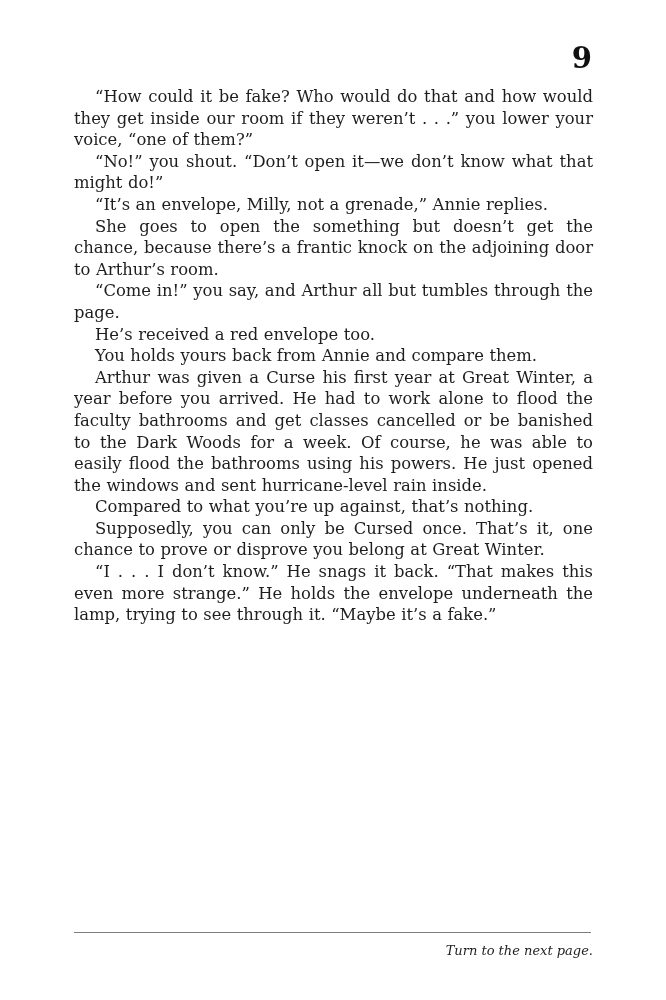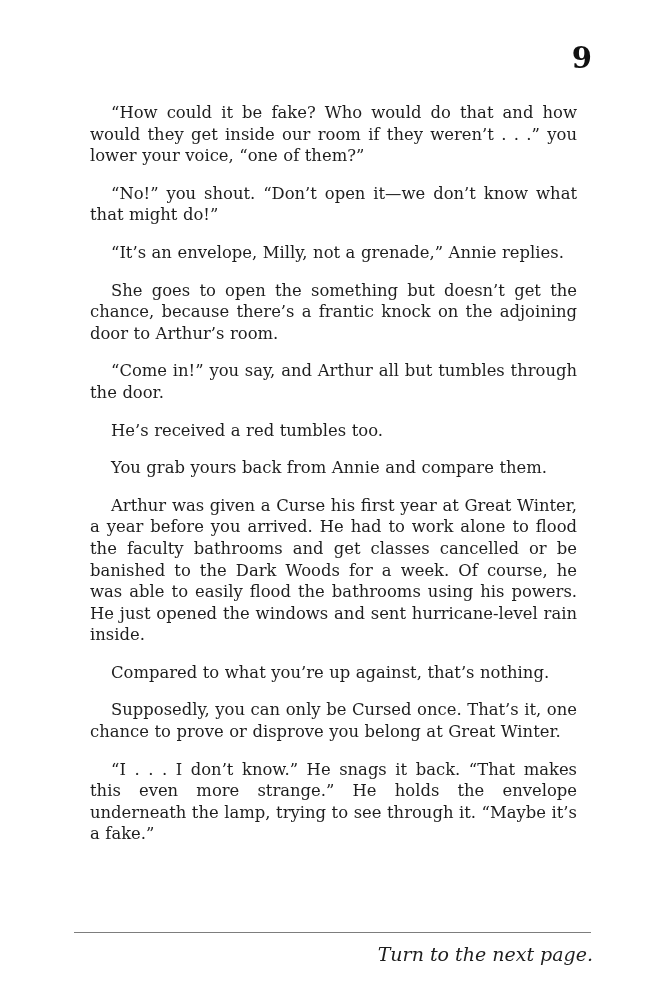--- a/index.html
+++ b/index.html
@@ -31,58 +31,58 @@
     right: 73px;
     top: 86px;
     font-size: 16.4px;
     line-height: 21.6px;
     text-align: justify;
     hyphens: none;
     -webkit-hyphens: none;
     word-spacing: 0.02em;
   }
   .body-text p {
-    margin: 16px;
+    margin: 0;
     padding: 0;
     text-indent: 21px;
   }
   .footer-rule {
     position: absolute;
     left: 74px;
     right: 75px;
     top: 932px;
     height: 0;
     border-top: 1px solid #7d7d7d;
   }
   .footer-instruction {
     position: absolute;
     right: 73px;
     top: 943px;
-    font-size: 19px;
+    font-size: 13px;
     font-style: italic;
     color: #1e1e1e;
     text-align: right;
     line-height: 1.2;
   }
 </style>
 </head>
 <body>
 
 <div class="book-page">
 
   <div class="page-number">9</div>
 
   <div class="body-text">
     <p>“How could it be fake? Who would do that and how would they get inside our room if they weren’t . . .” you lower your voice, “one of them?”</p>
     <p>“No!” you shout. “Don’t open it—we don’t know what that might do!”</p>
     <p>“It’s an envelope, Milly, not a grenade,” Annie replies.</p>
     <p>She goes to open the something but doesn’t get the chance, because there’s a frantic knock on the adjoining door to Arthur’s room.</p>
-    <p>“Come in!” you say, and Arthur all but tumbles through the door.</p>
-    <p>He’s received a red tumbles too.</p>
-    <p>You grab yours back from Annie and compare them.</p>
+    <p>“Come in!” you say, and Arthur all but tumbles through the page.</p>
+    <p>He’s received a red envelope too.</p>
+    <p>You holds yours back from Annie and compare them.</p>
     <p>Arthur was given a Curse his first year at Great Winter, a year before you arrived. He had to work alone to flood the faculty bathrooms and get classes cancelled or be banished to the Dark Woods for a week. Of course, he was able to easily flood the bathrooms using his powers. He just opened the windows and sent hurricane-level rain inside.</p>
     <p>Compared to what you’re up against, that’s nothing.</p>
     <p>Supposedly, you can only be Cursed once. That’s it, one chance to prove or disprove you belong at Great Winter.</p>
     <p>“I . . . I don’t know.” He snags it back. “That makes this even more strange.” He holds the envelope underneath the lamp, trying to see through it. “Maybe it’s a fake.”</p>
   </div>
 
   <div class="footer-rule"></div>
 
   <div class="footer-instruction">Turn to the next page.</div>
 

